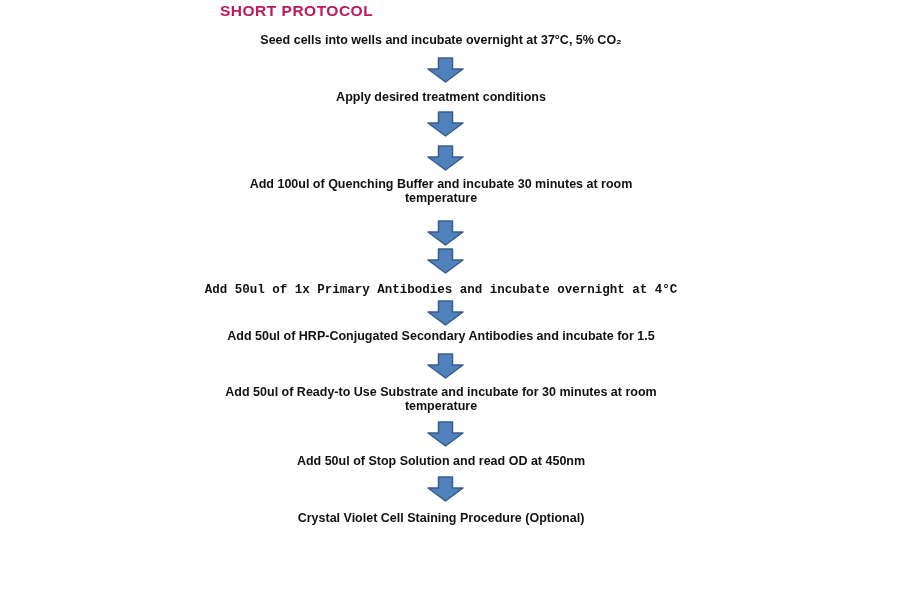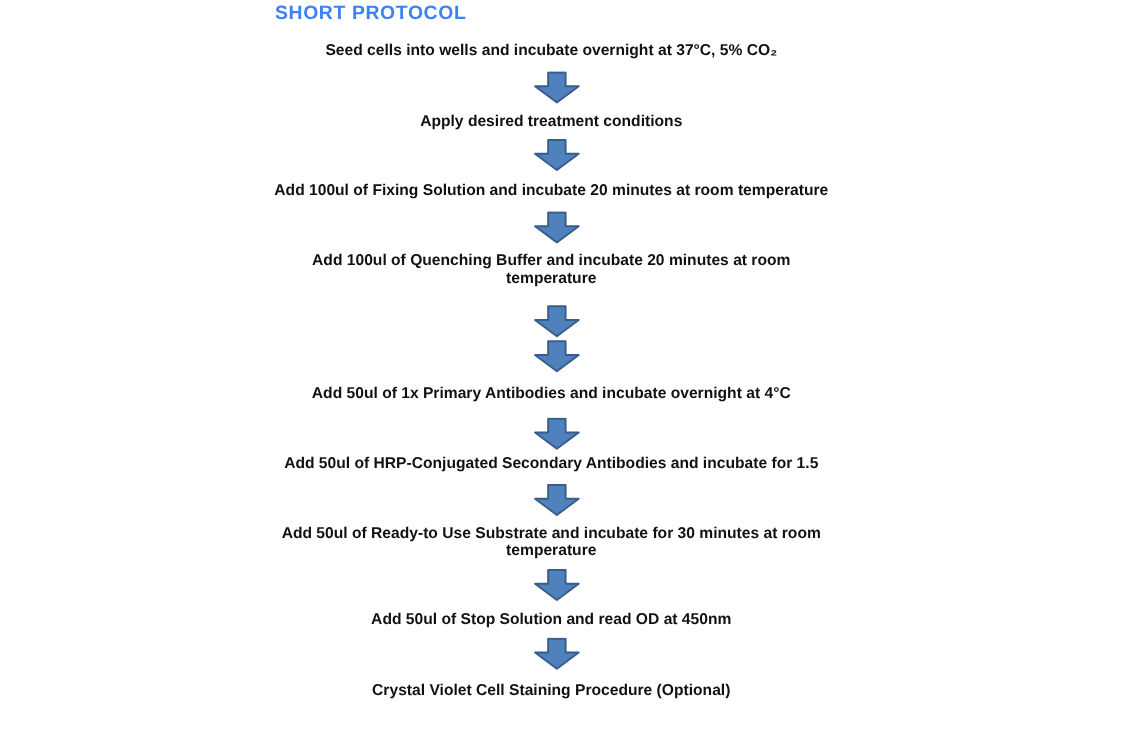--- a/index.html
+++ b/index.html
@@ -15,21 +15,21 @@
     font-family: "Liberation Sans", sans-serif;
     color: #111111;
   }
   .title {
     position: absolute;
     left: 220px;
     top: 2px;
     font-size: 15.5px;
     font-weight: bold;
     letter-spacing: 0.5px;
-    color: #3b82f6;
+    color: #be185d;
     white-space: nowrap;
   }
   .flow {
     position: absolute;
     left: 121px;
     top: 33px;
     width: 640px;
     display: flex;
     flex-direction: column;
     align-items: center;
@@ -73,43 +73,40 @@
       </svg>
     </div>
     <div class="step" style="margin-bottom: 7px;">
       <div class="line">Apply desired treatment conditions</div>
     </div>
     <div class="arrow" style="margin-bottom: 8px;">
       <svg viewBox="0 0 37 26">
         <polygon points="11.5,1 25.5,1 25.5,12 36,12 18.5,25 1,12 11.5,12" fill="#4F81BD" stroke="#385D8A" stroke-width="1.5" stroke-linejoin="round"></polygon>
       </svg>
     </div>
-    <div class="step" style="margin-bottom: 10px;">
-      <div class="line">Add 100ul of Fixing Solution and incubate 20 minutes at room temperature</div>
-    </div>
     <div class="arrow" style="margin-bottom: 6px;">
       <svg viewBox="0 0 37 26">
         <polygon points="11.5,1 25.5,1 25.5,12 36,12 18.5,25 1,12 11.5,12" fill="#4F81BD" stroke="#385D8A" stroke-width="1.5" stroke-linejoin="round"></polygon>
       </svg>
     </div>
     <div class="step" style="margin-bottom: 15px;">
-      <div class="line">Add 100ul of Quenching Buffer and incubate 20 minutes at room</div>
+      <div class="line">Add 100ul of Quenching Buffer and incubate 30 minutes at room</div>
       <div class="line">temperature</div>
     </div>
     <div class="arrow" style="margin-bottom: 2px;">
       <svg viewBox="0 0 37 26">
         <polygon points="11.5,1 25.5,1 25.5,12 36,12 18.5,25 1,12 11.5,12" fill="#4F81BD" stroke="#385D8A" stroke-width="1.5" stroke-linejoin="round"></polygon>
       </svg>
     </div>
     <div class="arrow" style="margin-bottom: 9px;">
       <svg viewBox="0 0 37 26">
         <polygon points="11.5,1 25.5,1 25.5,12 36,12 18.5,25 1,12 11.5,12" fill="#4F81BD" stroke="#385D8A" stroke-width="1.5" stroke-linejoin="round"></polygon>
       </svg>
     </div>
-    <div class="step" style="margin-bottom: 13px;">
+    <div class="step" style="margin-bottom: 3px; font-family: Liberation Mono, monospace;">
       <div class="line">Add 50ul of 1x Primary Antibodies and incubate overnight at 4°C</div>
     </div>
     <div class="arrow" style="margin-bottom: 3px;">
       <svg viewBox="0 0 37 26">
         <polygon points="11.5,1 25.5,1 25.5,12 36,12 18.5,25 1,12 11.5,12" fill="#4F81BD" stroke="#385D8A" stroke-width="1.5" stroke-linejoin="round"></polygon>
       </svg>
     </div>
     <div class="step" style="margin-bottom: 10px;">
       <div class="line">Add 50ul of HRP-Conjugated Secondary Antibodies and incubate for 1.5</div>
     </div>

